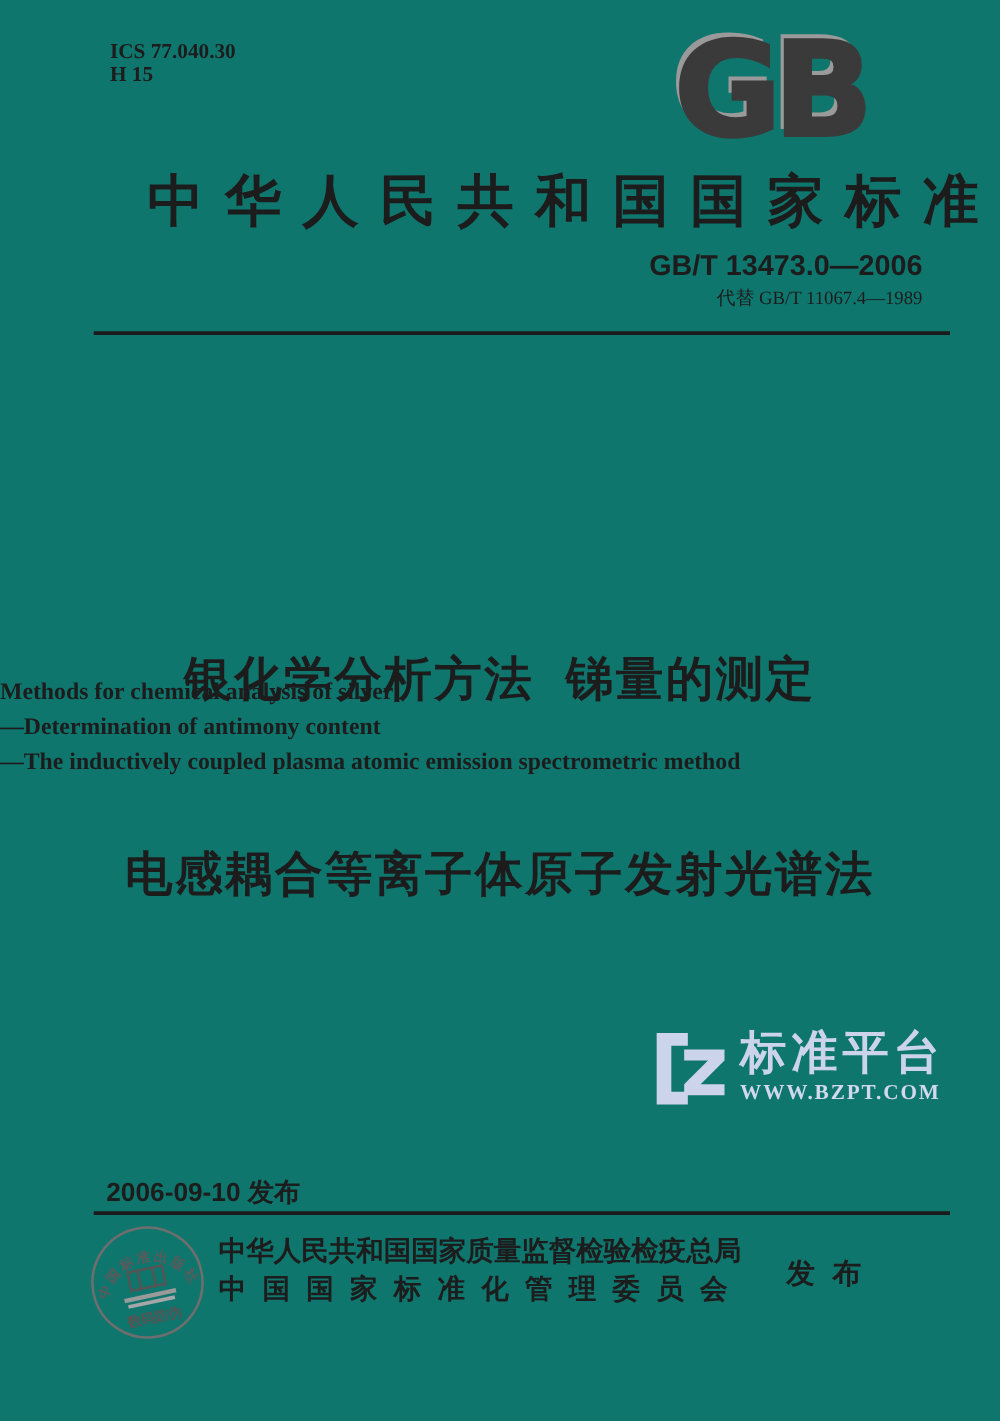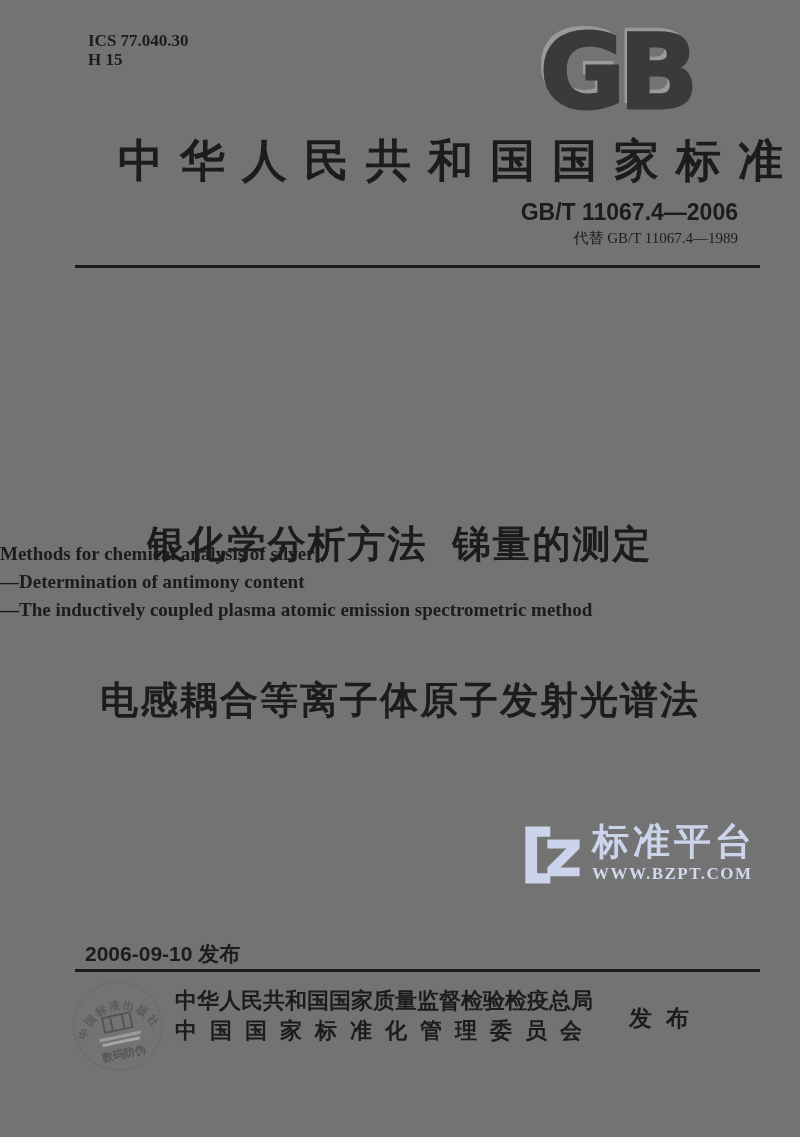--- a/index.html
+++ b/index.html
@@ -1,18 +1,18 @@
 <!DOCTYPE html>
 <html><head>
 <meta charset="utf-8">
 <style>
   html,body { margin:0; padding:0; background:#d9d9d3; }
   .page {
     position:relative; width:800px; height:1137px; margin:0 auto;
-    background:#737373; overflow:hidden;
+    background:#0f766e; overflow:hidden;
     font-family:"Liberation Sans", sans-serif; color:#1c1c1c;
   }
   
   .ics-block { position:absolute; left:88px; top:31px;
     font-family:"Liberation Serif", serif; font-weight:bold; font-size:17px; line-height:19px; }
   
   .gb-logo { position:absolute; left:528px; top:22px; width:176px; height:96px; }
   
   .std-name { position:absolute; left:0; right:0; top:131px; text-align:right;
     font-family:"Liberation Serif", serif; font-weight:bold; font-size:45px;
@@ -60,21 +60,21 @@
   </div>
 
   <svg class="gb-logo" viewBox="0 0 176 96" aria-hidden="true">
     <text x="88" y="86" text-anchor="middle" font-family="'DejaVu Sans', sans-serif" font-size="104" font-weight="bold" letter-spacing="-6" fill="#9a9a9a" transform="translate(-4,-5)">GB</text>
     <text x="88" y="86" text-anchor="middle" font-family="'DejaVu Sans', sans-serif" font-size="104" font-weight="bold" letter-spacing="-6" fill="#3a3a3a" stroke="#3a3a3a" stroke-width="3">GB</text>
   </svg>
 
   <div class="std-name">中华人民共和国国家标准</div>
 
   <div class="code-block">
-    <div class="code-main">GB/T 11067.4—2006</div>
+    <div class="code-main">GB/T 13473.0—2006</div>
     <div class="code-replaces">代替 GB/T 11067.4—1989</div>
   </div>
 
   <div class="rule rule-top"></div>
 
   <div class="cn-title">
     <div>银化学分析方法  锑量的测定</div>
     <div>电感耦合等离子体原子发射光谱法</div>
   </div>
 

